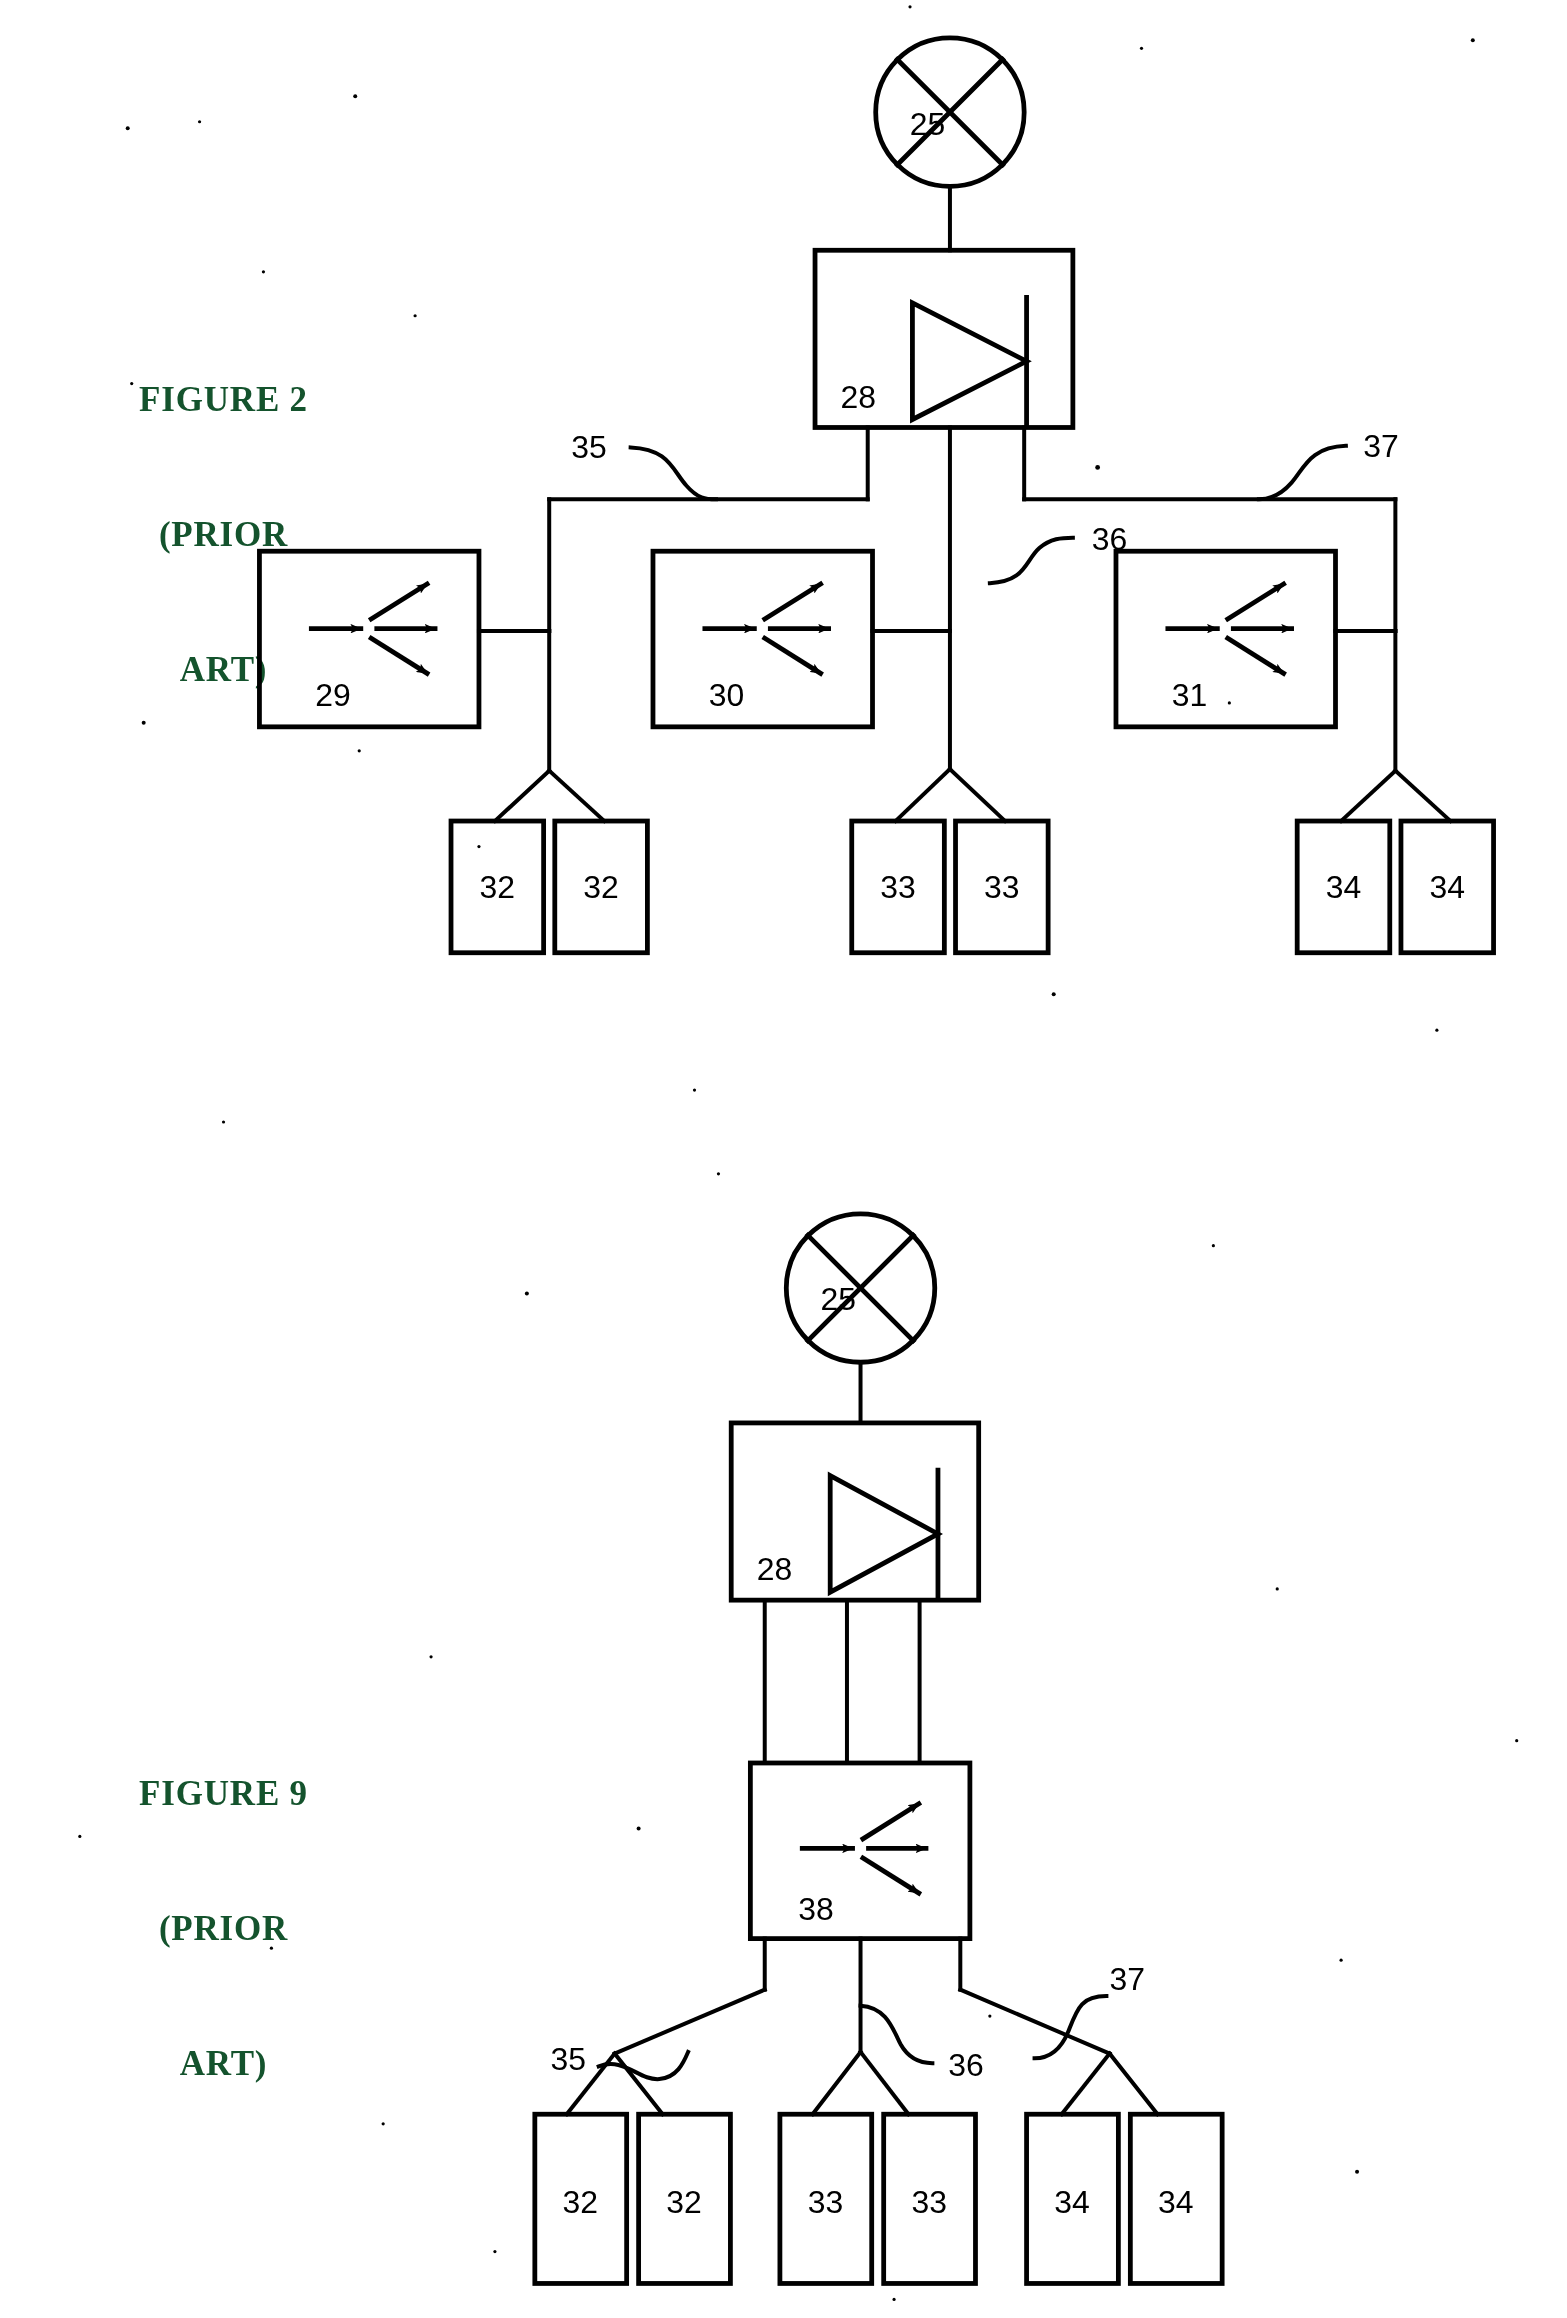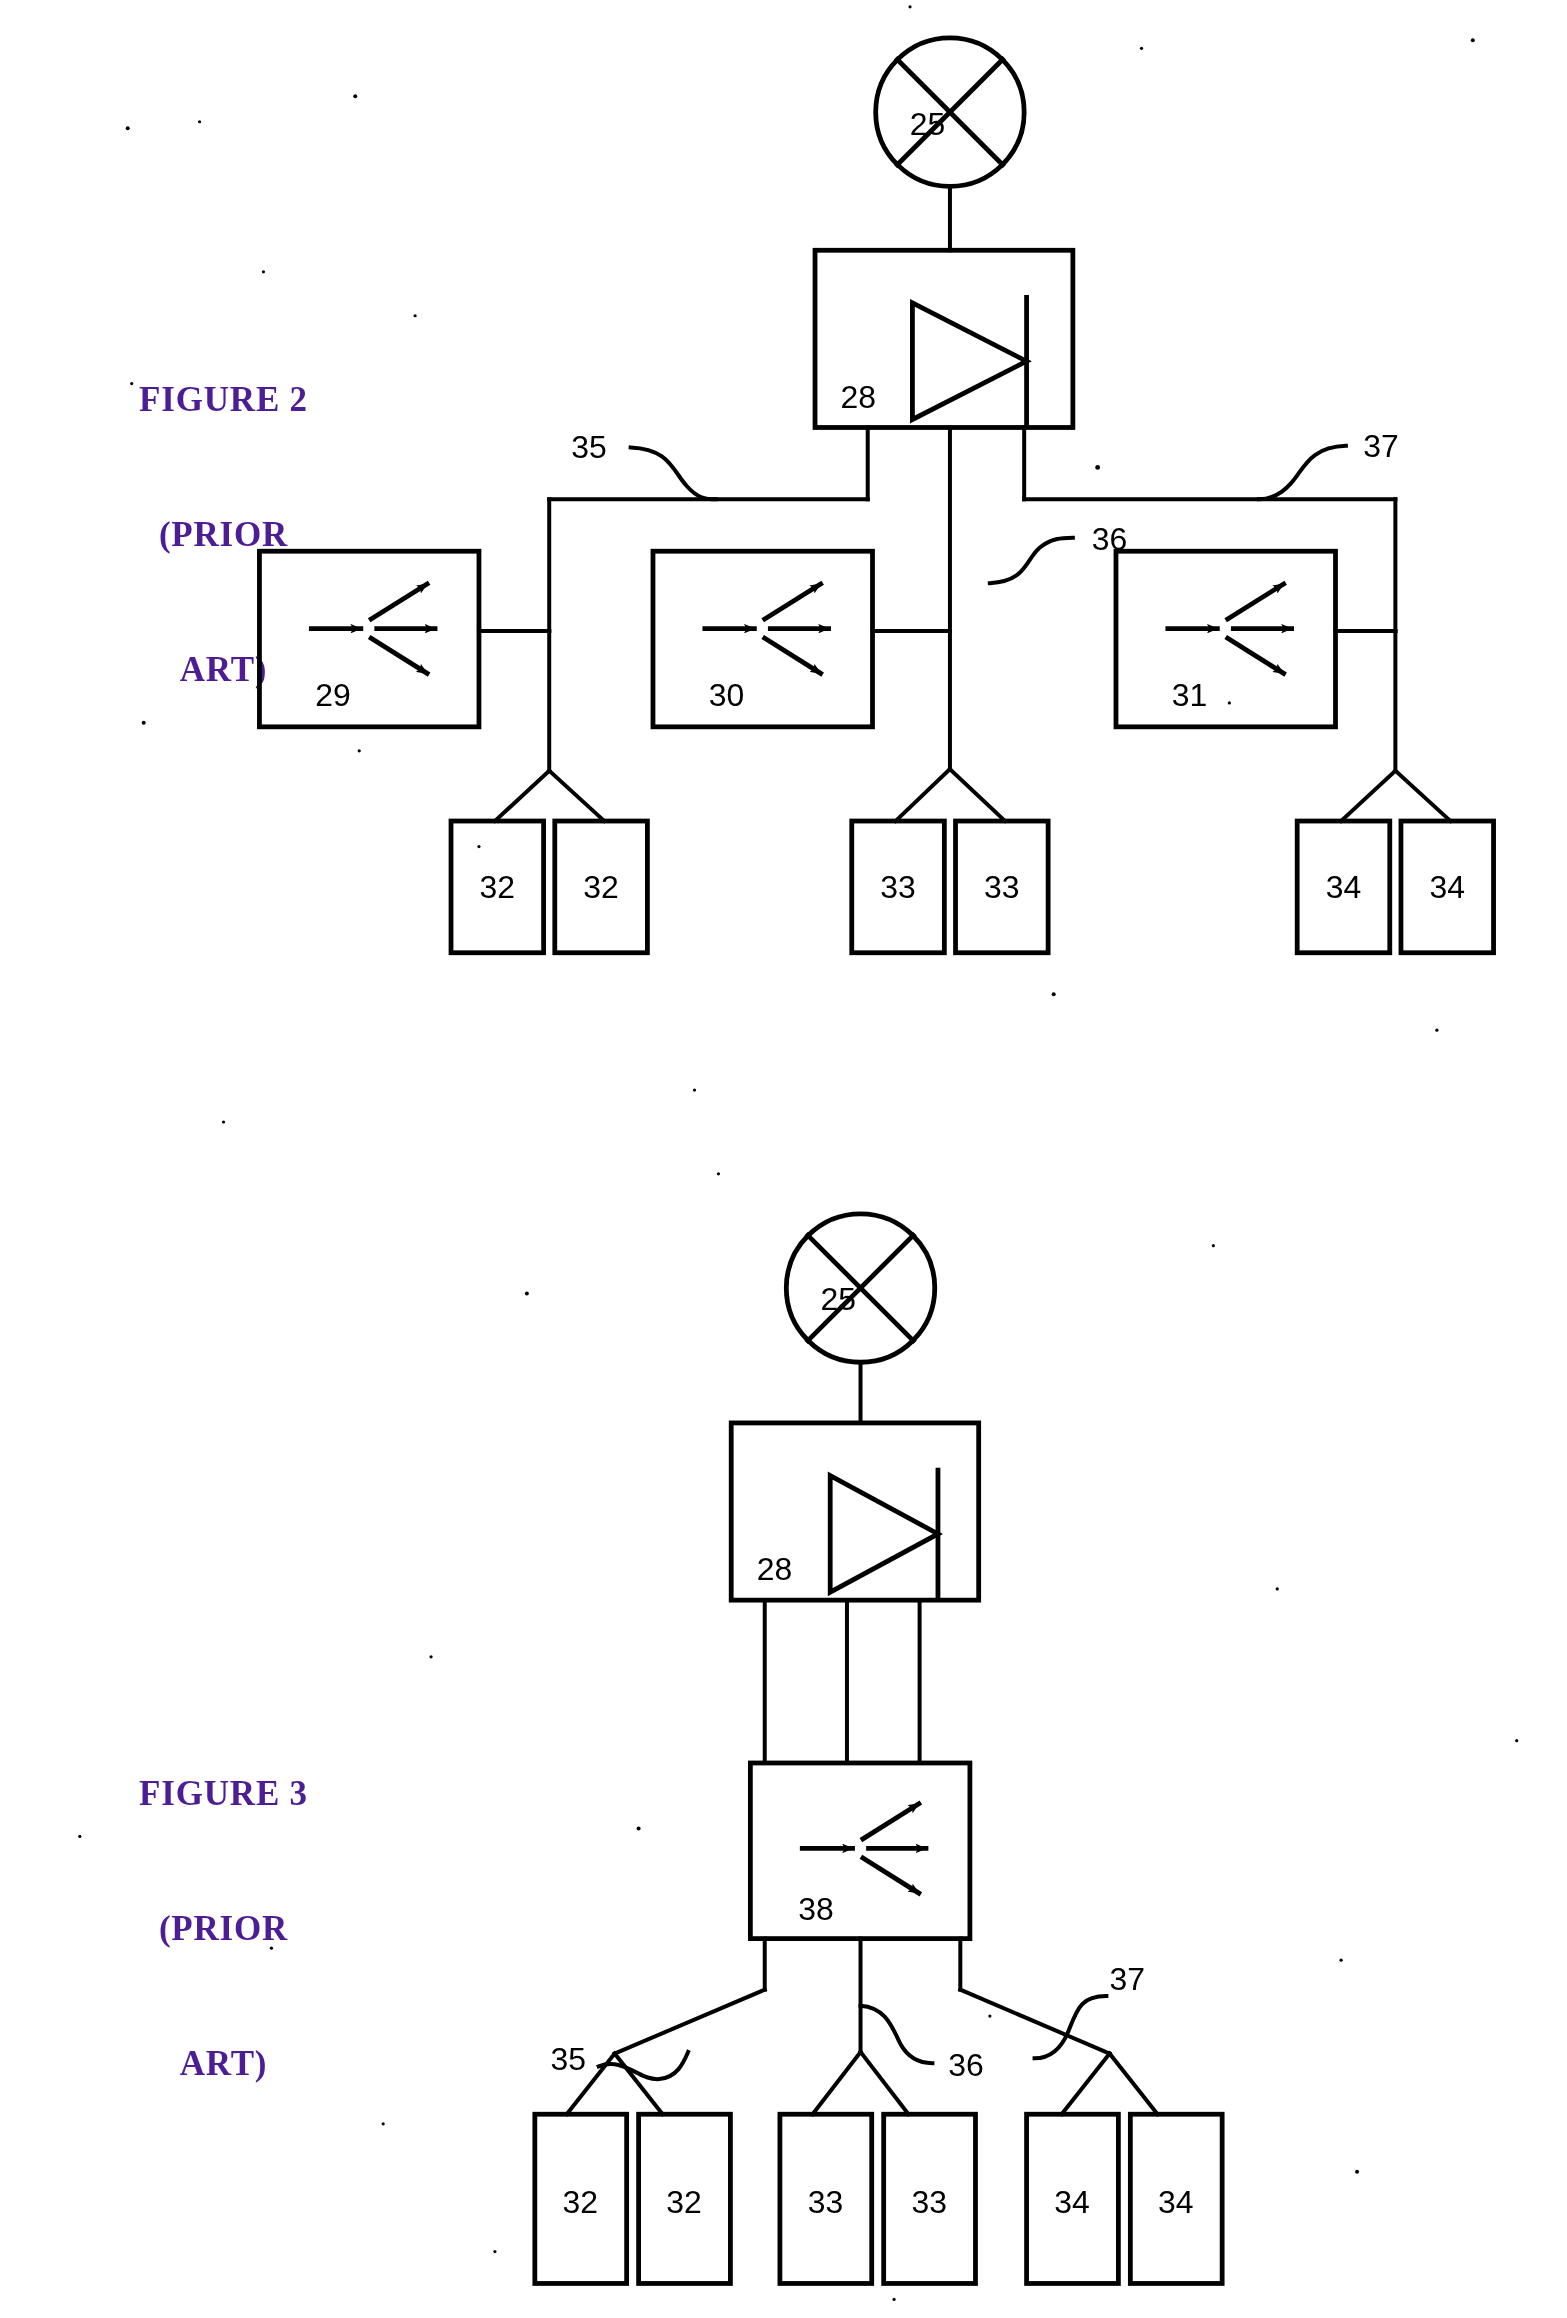--- a/index.html
+++ b/index.html
@@ -20,21 +20,21 @@
     width: 1567px;
     height: 2319px;
   }
   .fig-caption {
     position: absolute;
     font-family: "Liberation Serif", serif;
     font-weight: bold;
     font-size: 35px;
     line-height: 45px;
     letter-spacing: 0.8px;
-    color: #4c1d95;
+    color: #14532d;
     text-align: center;
     white-space: pre;
   }
   .fig-caption .cl { display: block; }
   svg { position: absolute; left: 0; top: 0; }
   .lbl {
     font-family: "Liberation Sans", sans-serif;
     font-size: 40px;
     fill: #000;
   }
@@ -49,21 +49,21 @@
 
 <div id="sheet">
 
   <div class="fig-caption" style="left:72px; top:287px; width:303px;">
     <span class="cl">FIGURE 2</span>
     <span class="cl">(PRIOR</span>
     <span class="cl">ART)</span>
   </div>
 
   <div class="fig-caption" style="left:72px; top:1681px; width:303px;">
-    <span class="cl">FIGURE 3</span>
+    <span class="cl">FIGURE 9</span>
     <span class="cl">(PRIOR</span>
     <span class="cl">ART)</span>
   </div>
 
   <svg width="1567" height="2319" viewBox="0 0 1963 2904">
     <defs>
       <marker id="fatArrow" markerWidth="14" markerHeight="12" refX="13" refY="6" orient="auto" markerUnits="userSpaceOnUse">
         <path d="M0,0 L14,6 L0,12 L3,6 Z" fill="#000"></path>
       </marker>
     </defs>

